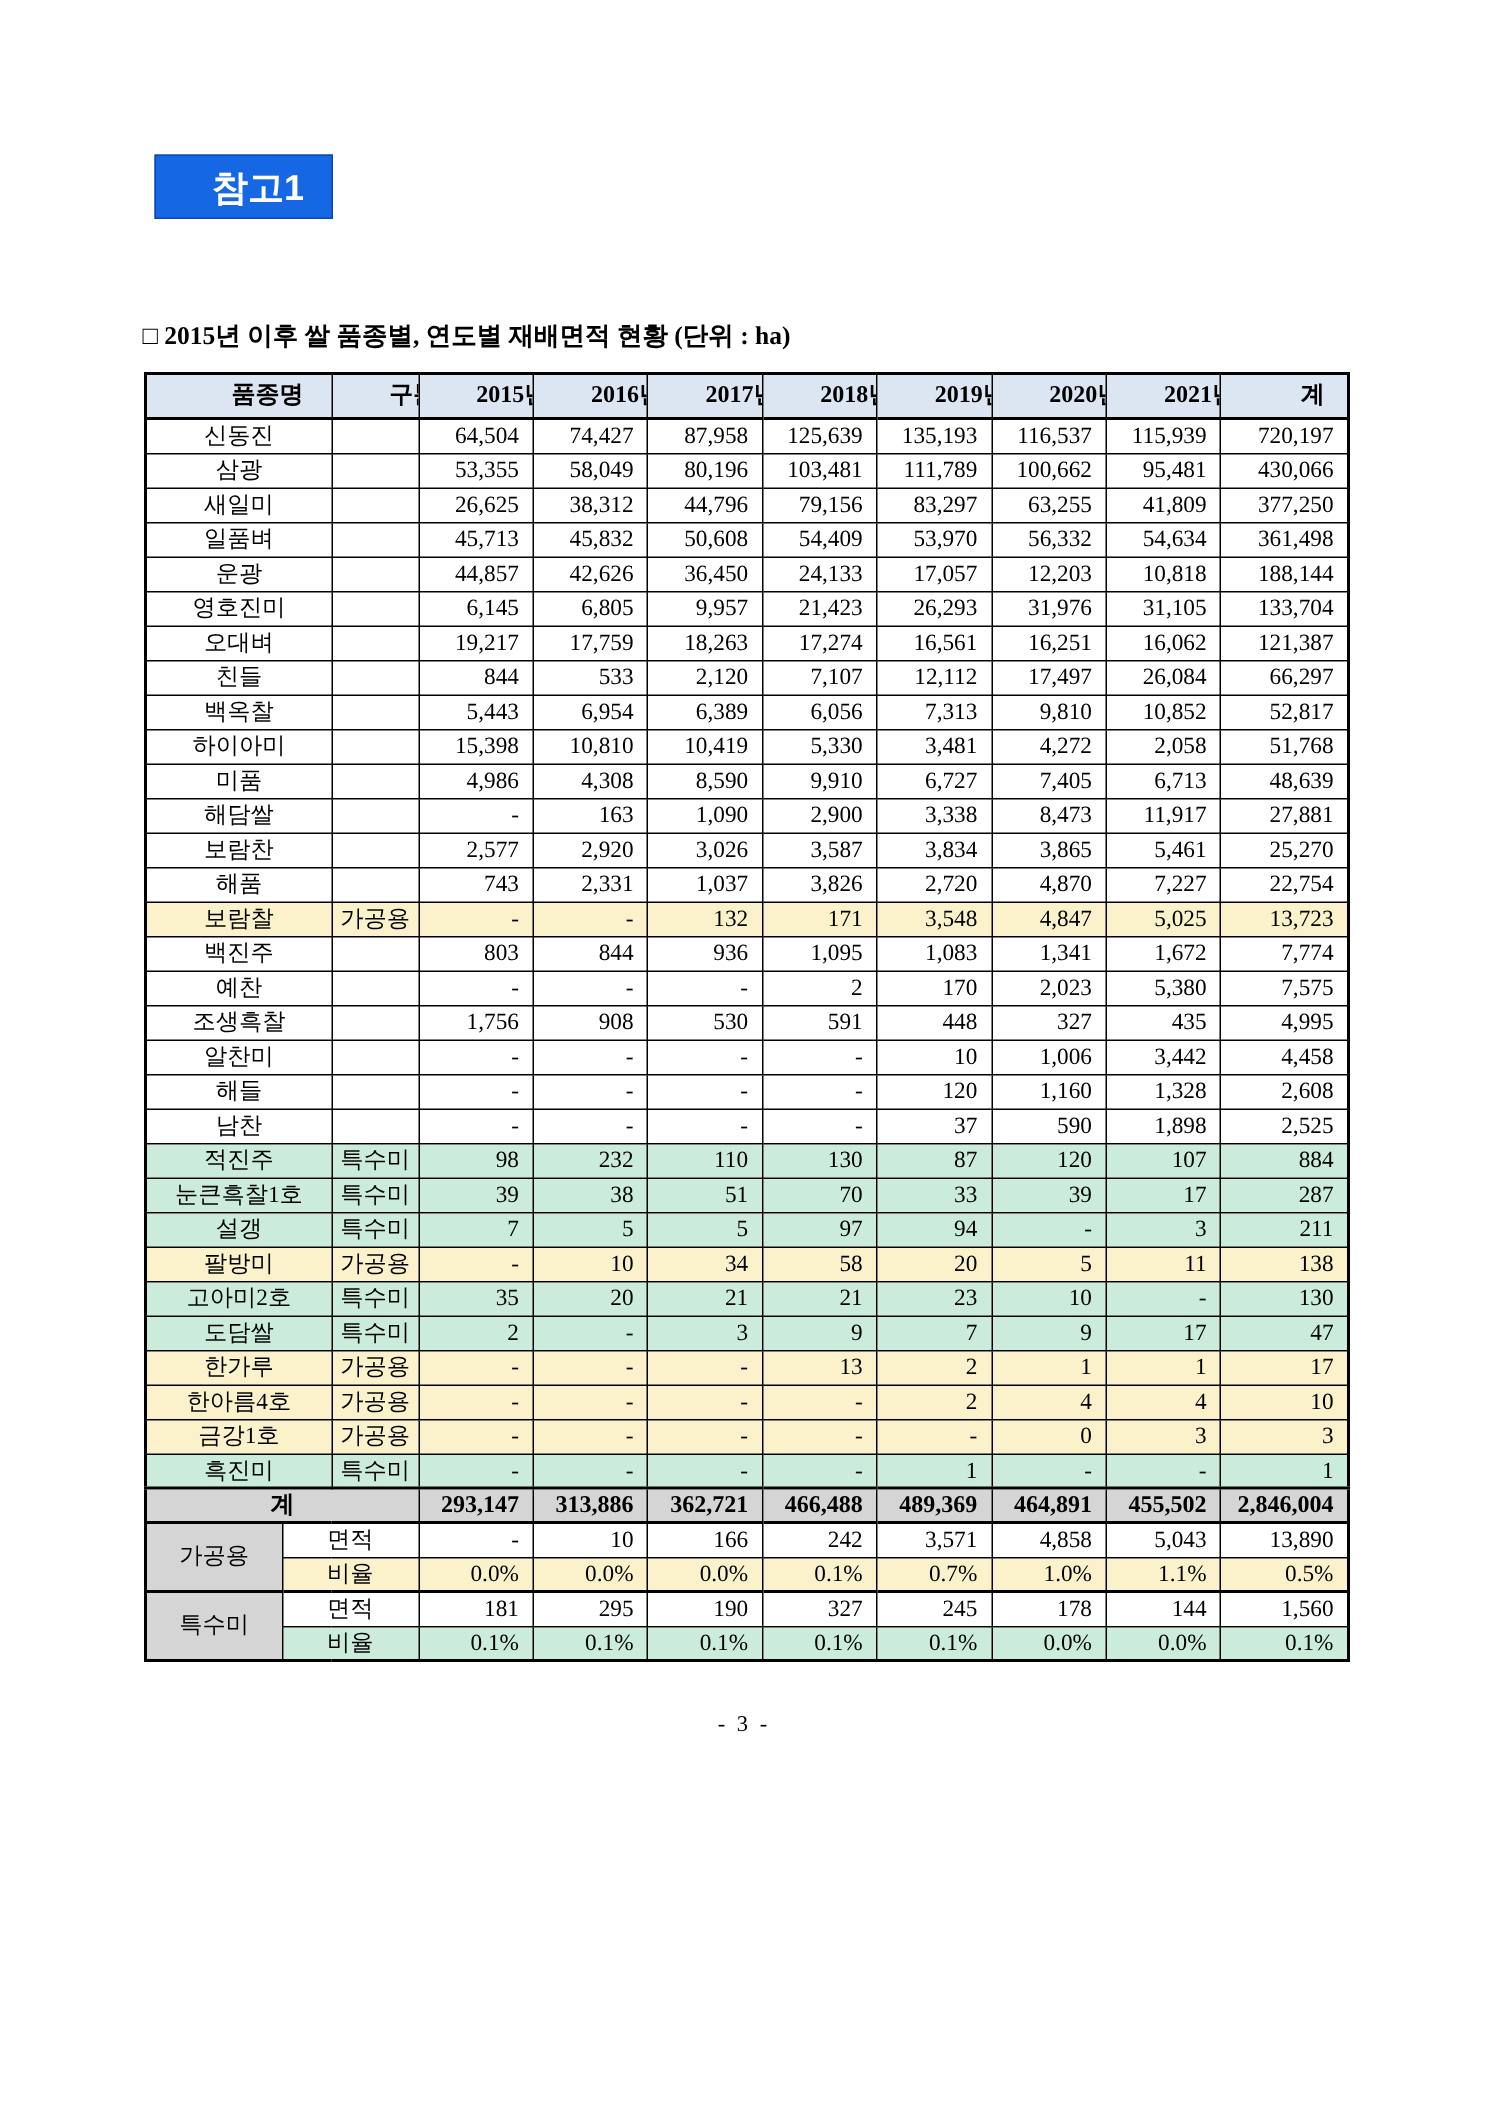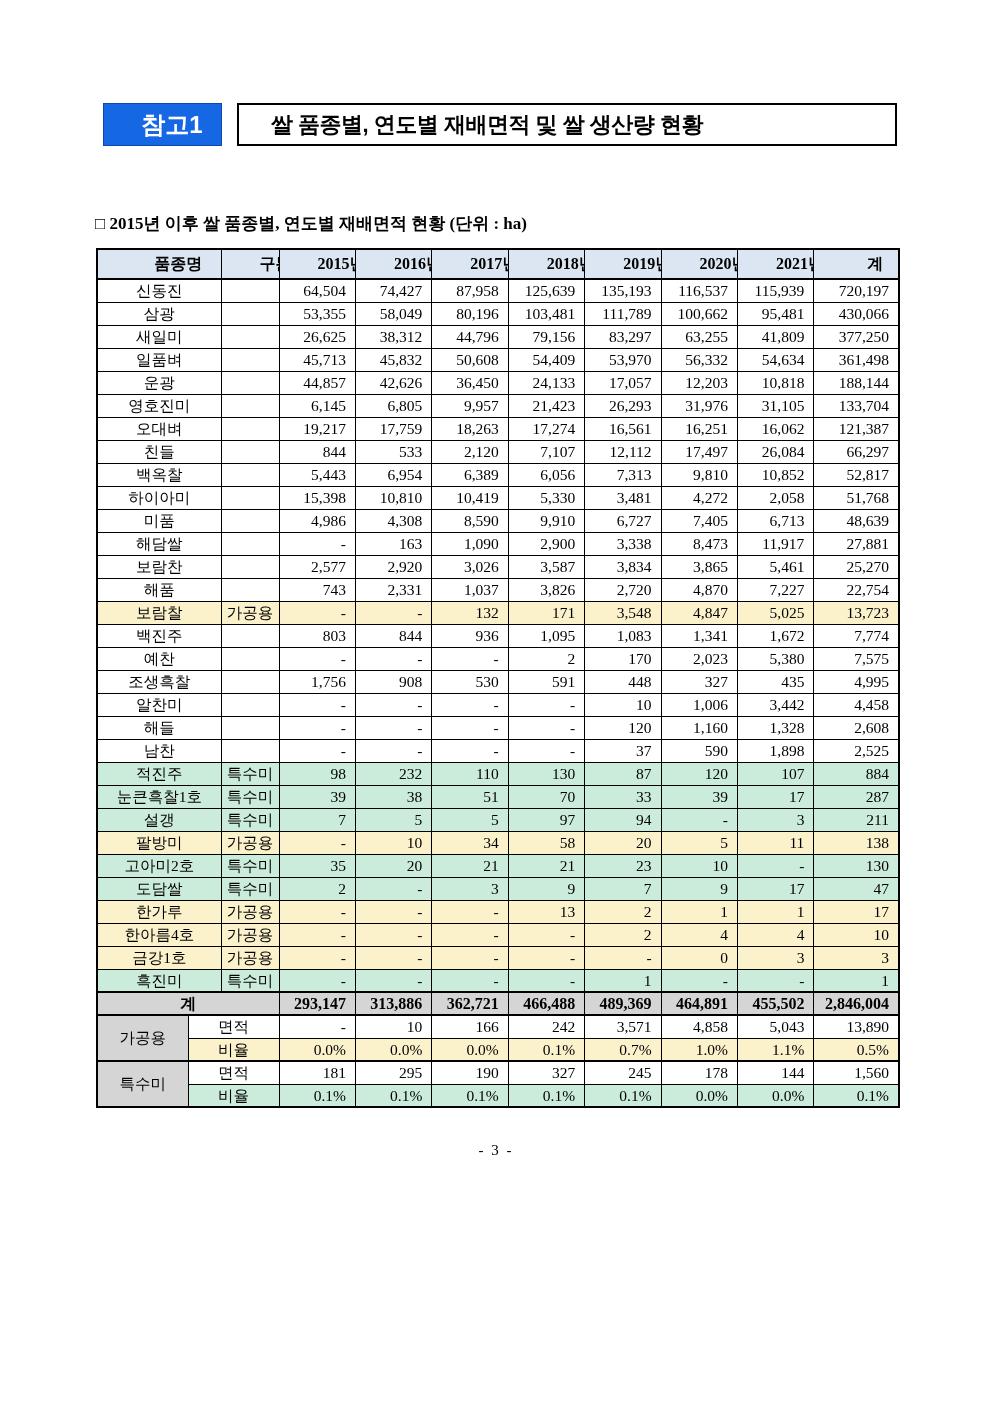--- a/index.html
+++ b/index.html
@@ -67,21 +67,20 @@
   .footer{
     margin-top:34px;width:992px;text-align:center;
     font-size:15px;letter-spacing:2px;
   }
 </style>
 </head>
 <body>
 
 <div class="header-row">
   <div class="badge">참고1</div>
-  <div class="title-box">쌀 품종별, 연도별 재배면적 및 쌀 생산량 현황</div>
 </div>
 
 <div class="subtitle">□ 2015년 이후 쌀 품종별, 연도별 재배면적 현황 (단위 : ha)</div>
 
 <table>
   <colgroup>
     <col class="c-a">
       <col class="c-b">
       <col class="c-c">
     <col class="c-y">

